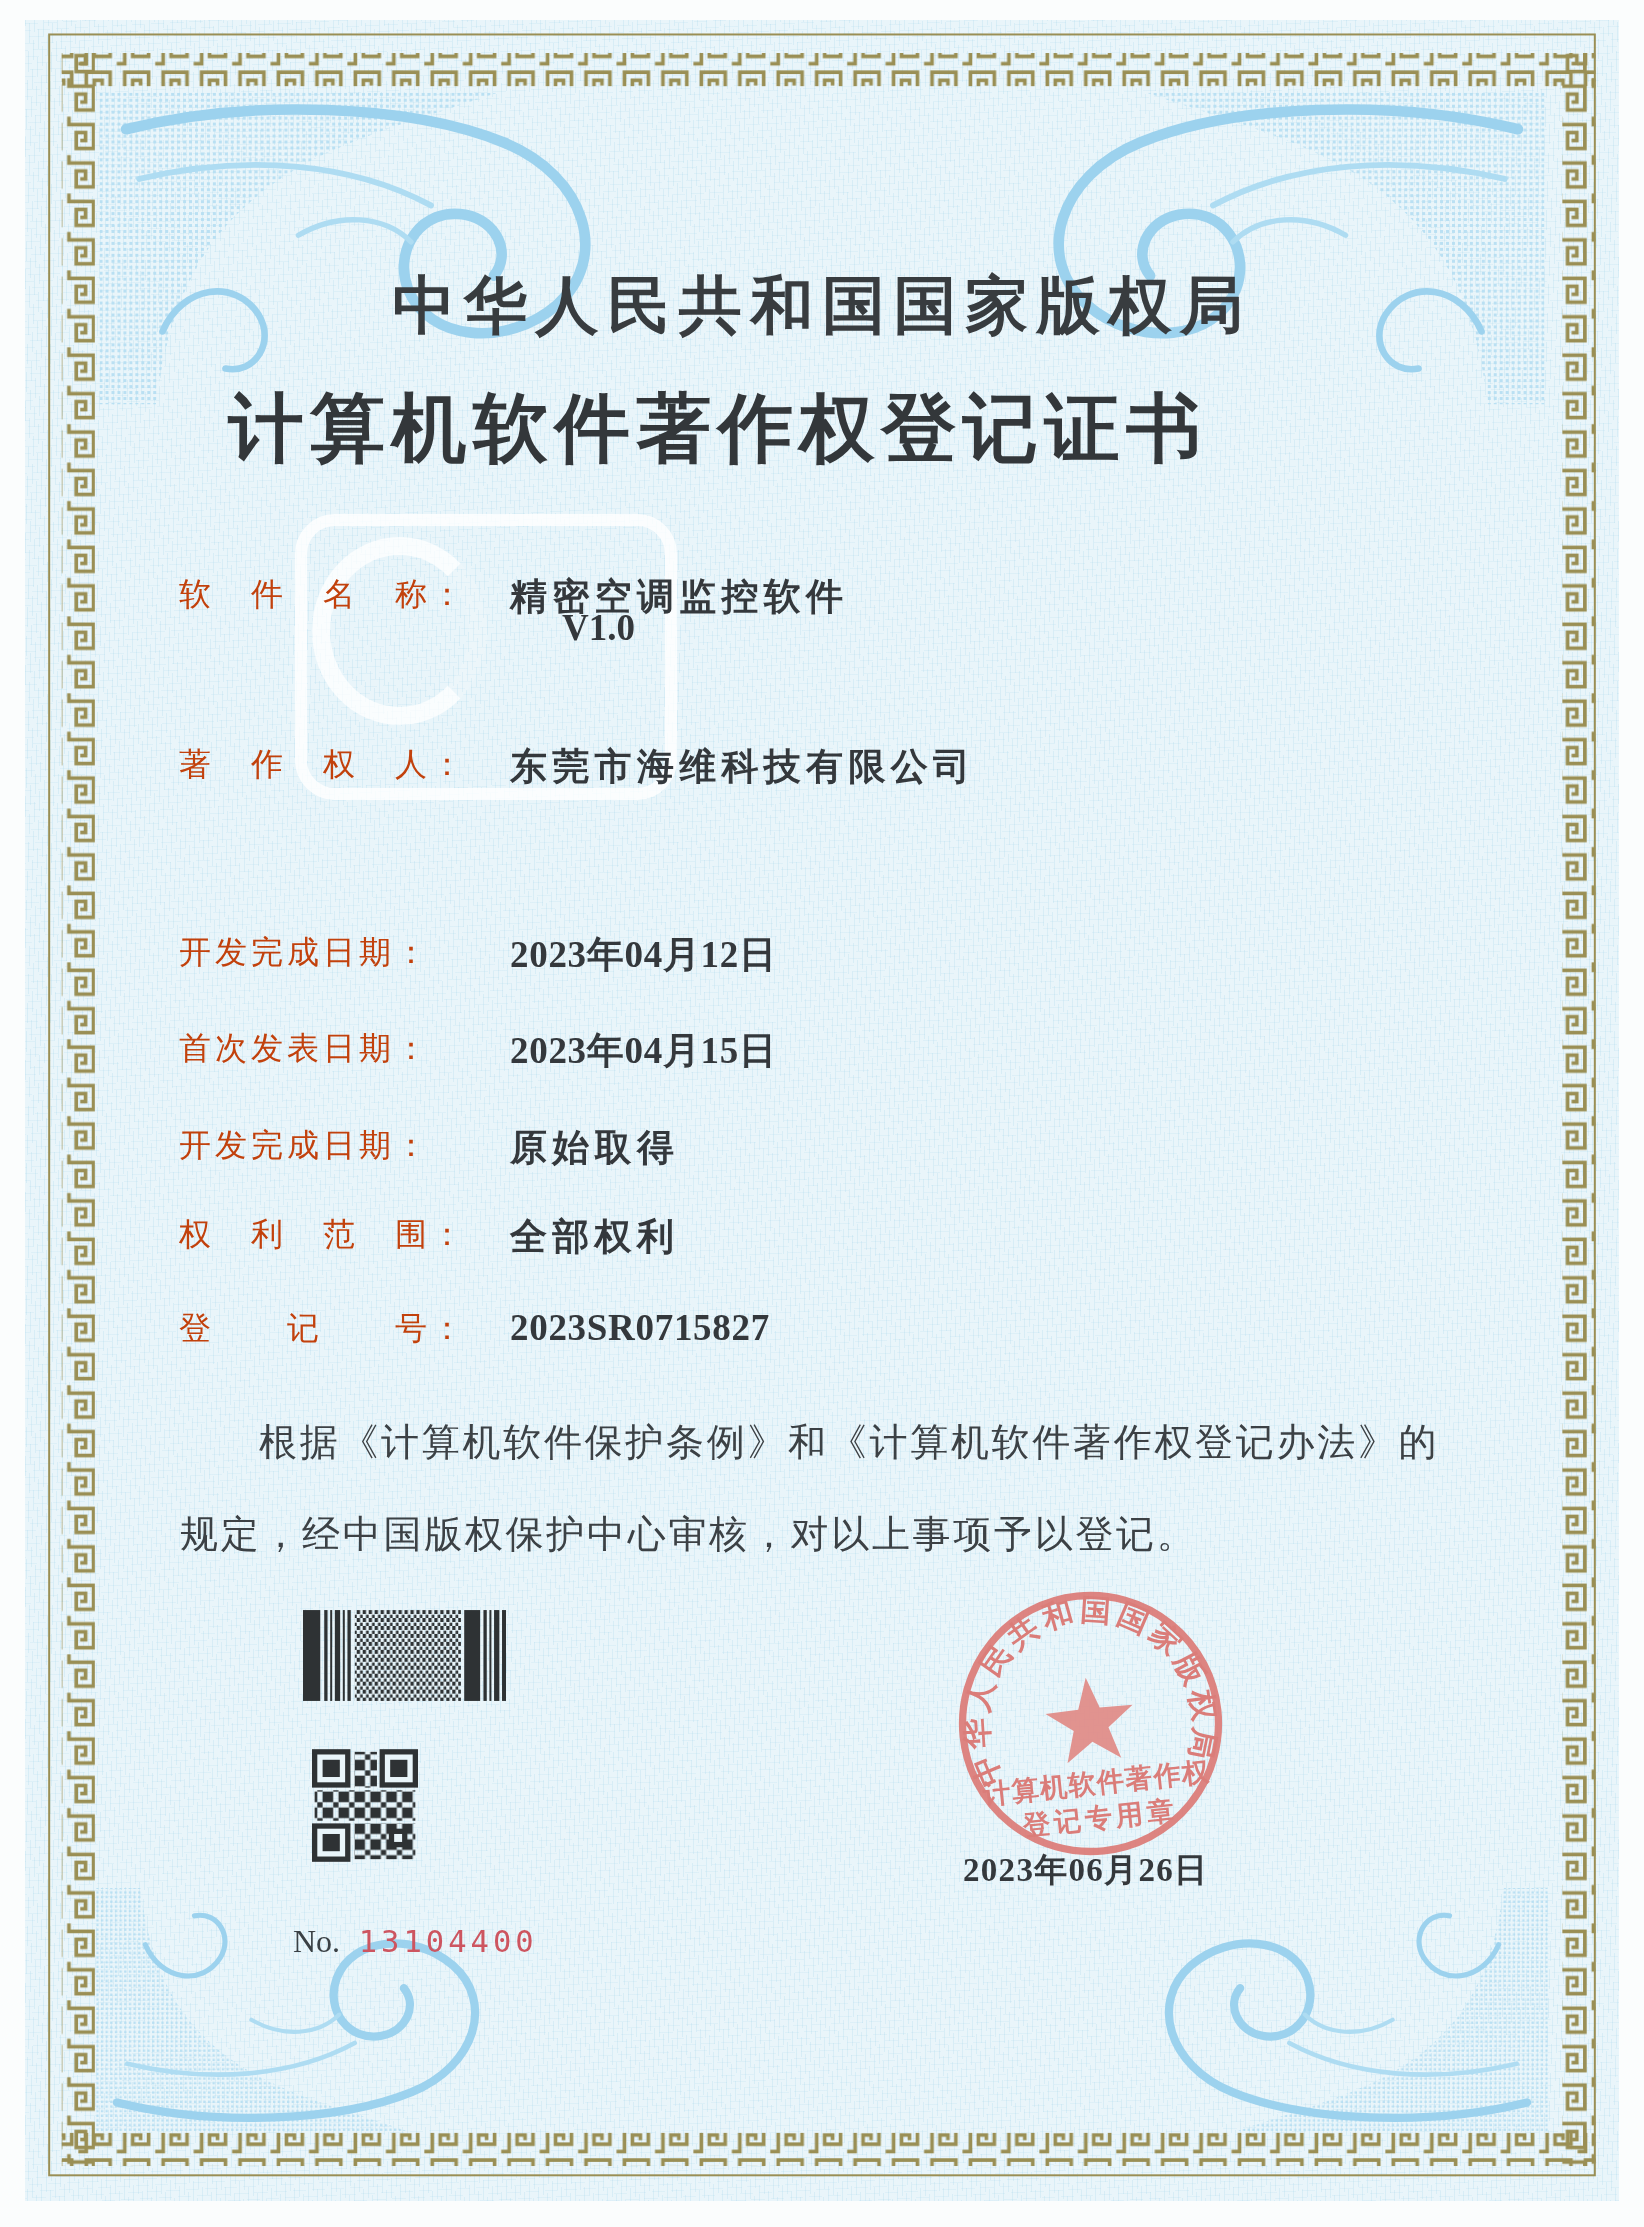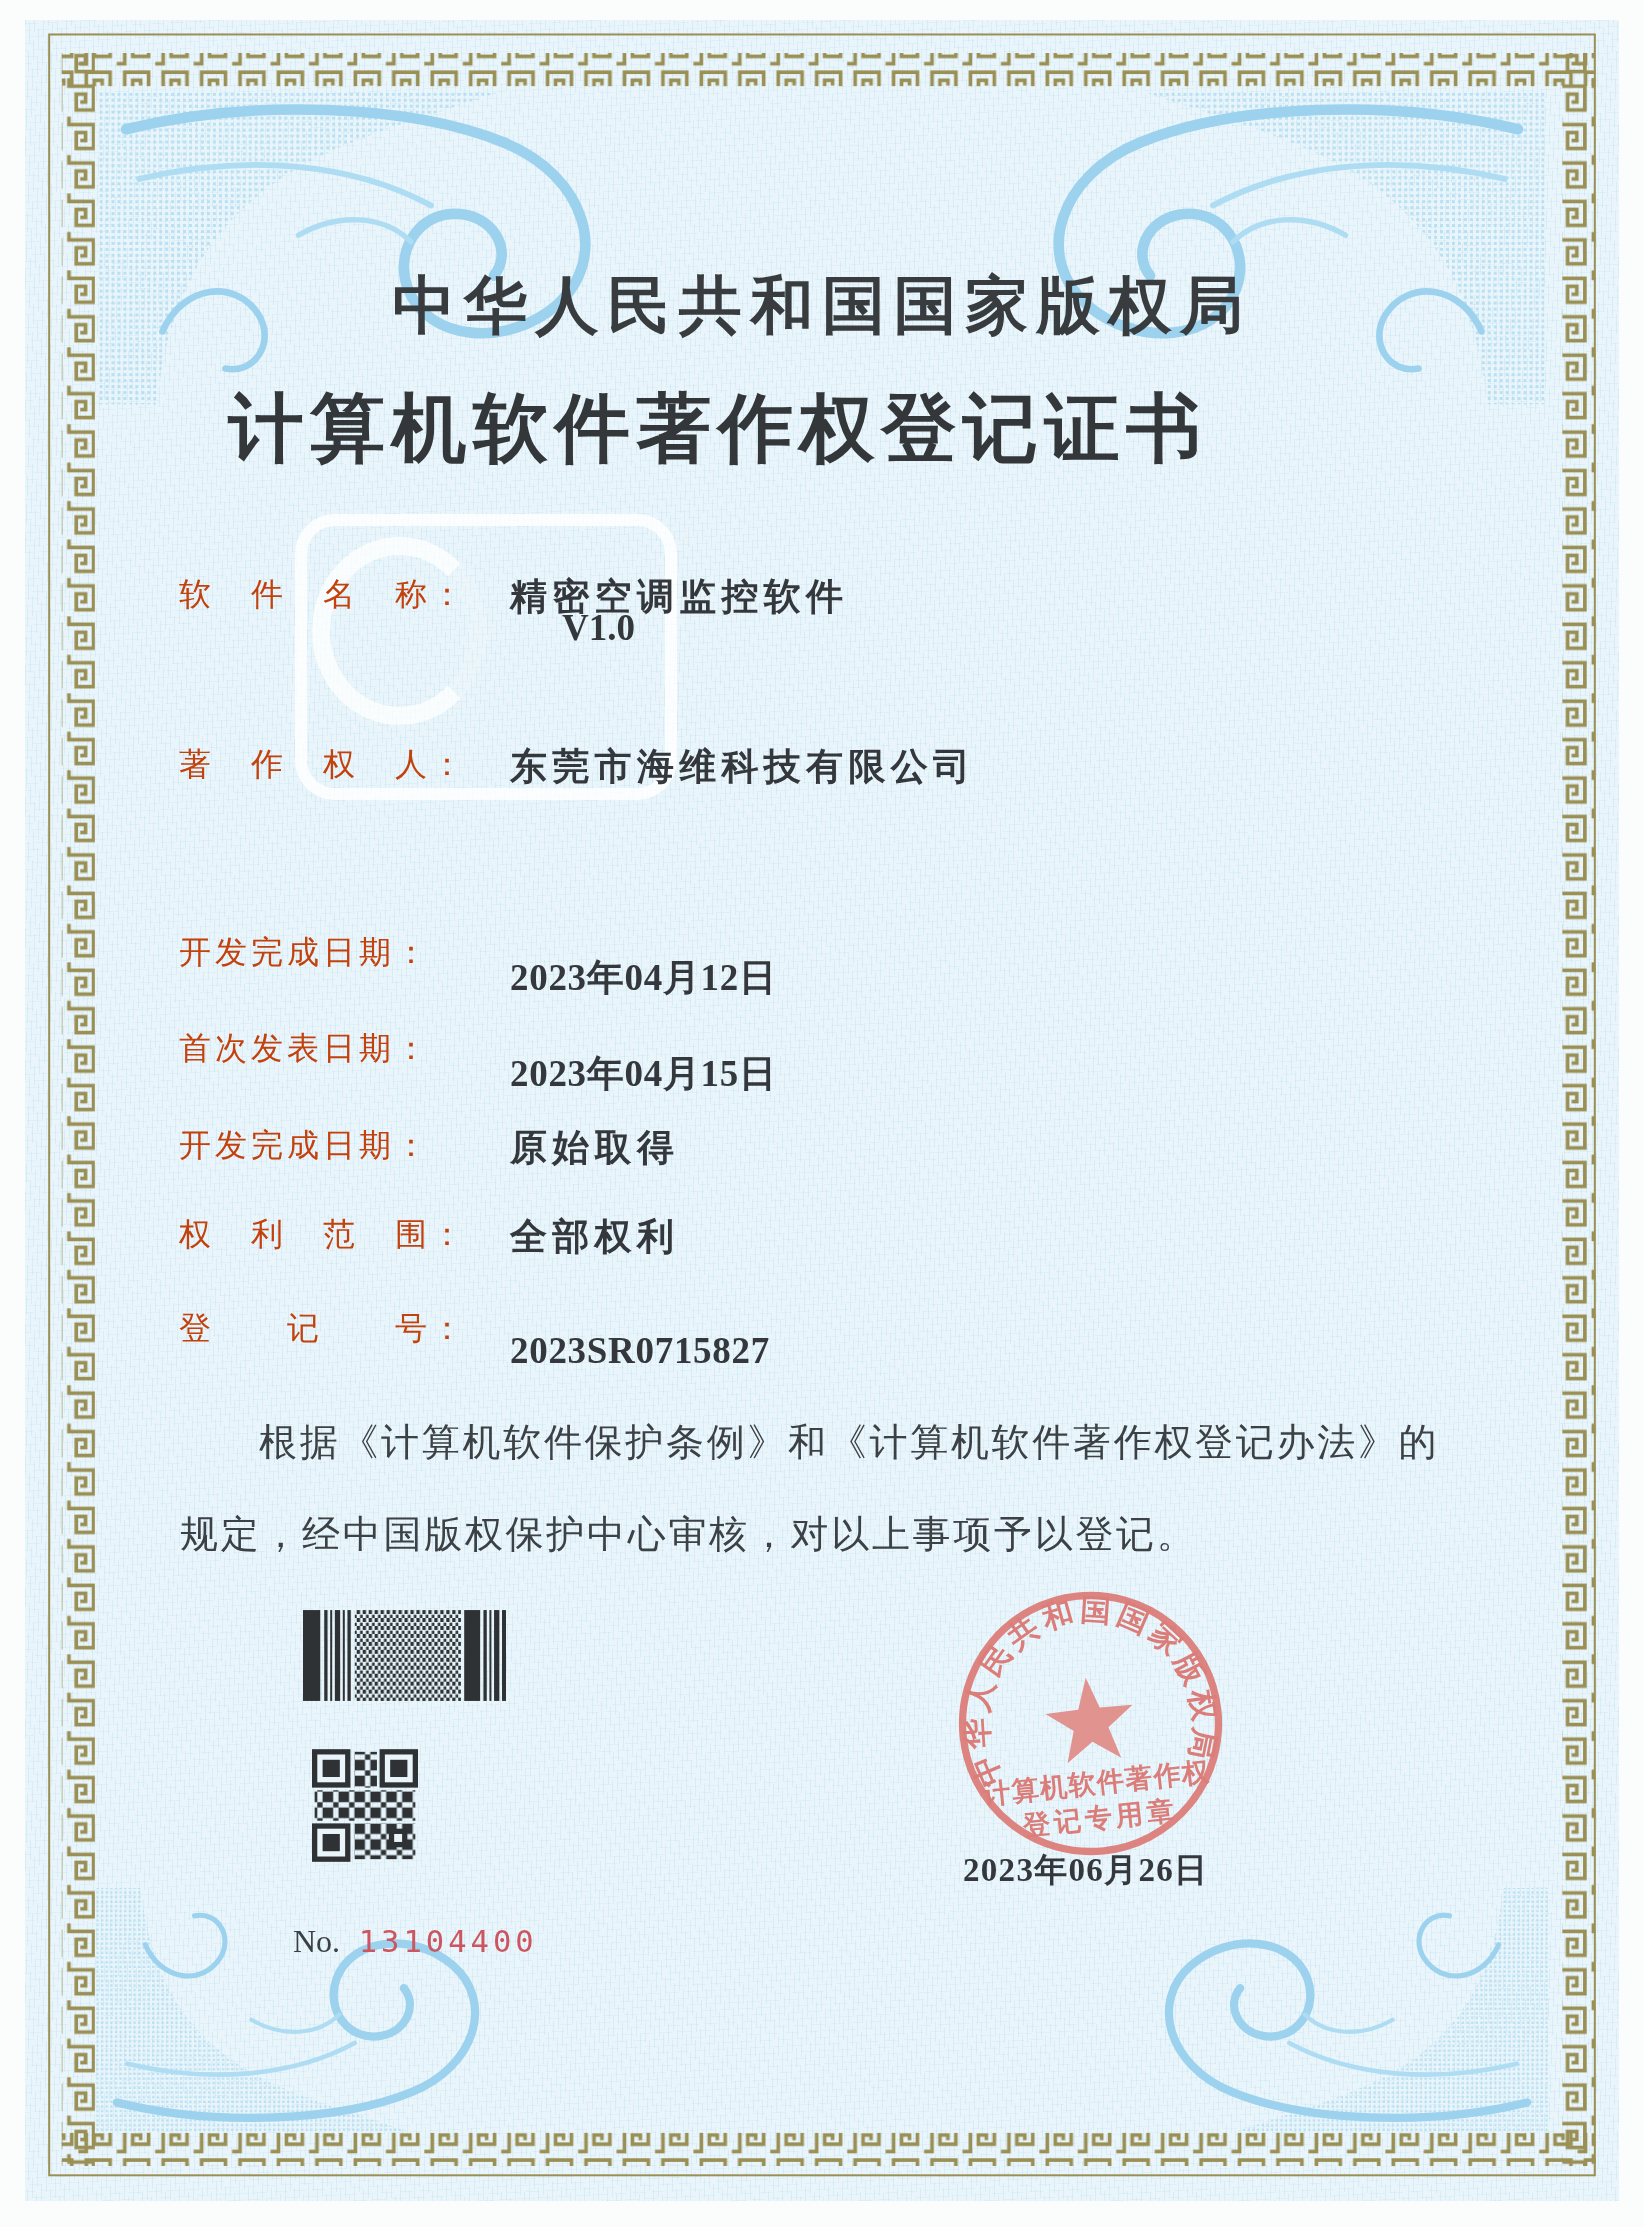--- a/index.html
+++ b/index.html
@@ -18,21 +18,21 @@
     letter-spacing:8.6px;color:#383c3f;}
   .title2{left:0;top:379px;width:1436px;text-align:center;
     font-family:"Liberation Serif","DejaVu Serif",serif;font-weight:700;font-size:75px;
     letter-spacing:6.6px;color:#33373a;}
   .certno{left:979px;top:496px;font-family:"Liberation Serif","DejaVu Serif",serif;
     font-weight:700;font-size:30.5px;color:#373b3e;white-space:nowrap;}
   .certno .gap{display:inline-block;width:30px;}
   .row{left:179px;height:40px;white-space:nowrap;}
   .lbl{font-weight:400;font-size:32px;color:#c2410c;letter-spacing:4px;}
   .val{position:absolute;left:331px;top:-1.3px;font-weight:700;font-size:37px;color:#34383c;letter-spacing:5.3px;white-space:nowrap;}
-  .val.serif{font-family:"Liberation Serif","DejaVu Serif",serif;letter-spacing:0.7px;margin-top:23px;}
+  .val.serif{font-family:"Liberation Serif","DejaVu Serif",serif;letter-spacing:0.7px;}
   .v2{left:554px;top:606px;font-family:"Liberation Serif","DejaVu Serif",serif;
     font-weight:700;font-size:37px;color:#34383c;margin-left:8px;}
   .stm{font-family:"Liberation Serif","DejaVu Serif",serif;font-size:38px;color:#3c4145;letter-spacing:2.7px;white-space:nowrap;}
   .serial{left:257px;top:1923px;white-space:nowrap;padding-left:36px;}
   .serial .pfx{font-family:"Liberation Serif","DejaVu Serif",serif;font-size:32px;color:#3a4044;}
   .serial .num{font-family:"DejaVu Sans Mono","Liberation Mono",monospace;font-size:30.5px;color:#cd5560;letter-spacing:4px;margin-left:18.6px;}
   .date{left:963px;top:1848px;font-family:Liberation Serif, serif;
     font-weight:700;font-size:33px;color:#34383c;letter-spacing:1.3px;}
   .wm1{left:295px;top:514px;width:358px;height:262px;border:12px solid rgba(255,255,255,.8);border-radius:40px;}
   .wm2{left:312px;top:537px;width:139px;height:152px;border:18.6px solid rgba(255,255,255,.75);border-radius:50%;border-right-color:rgba(255,255,255,.15);}

